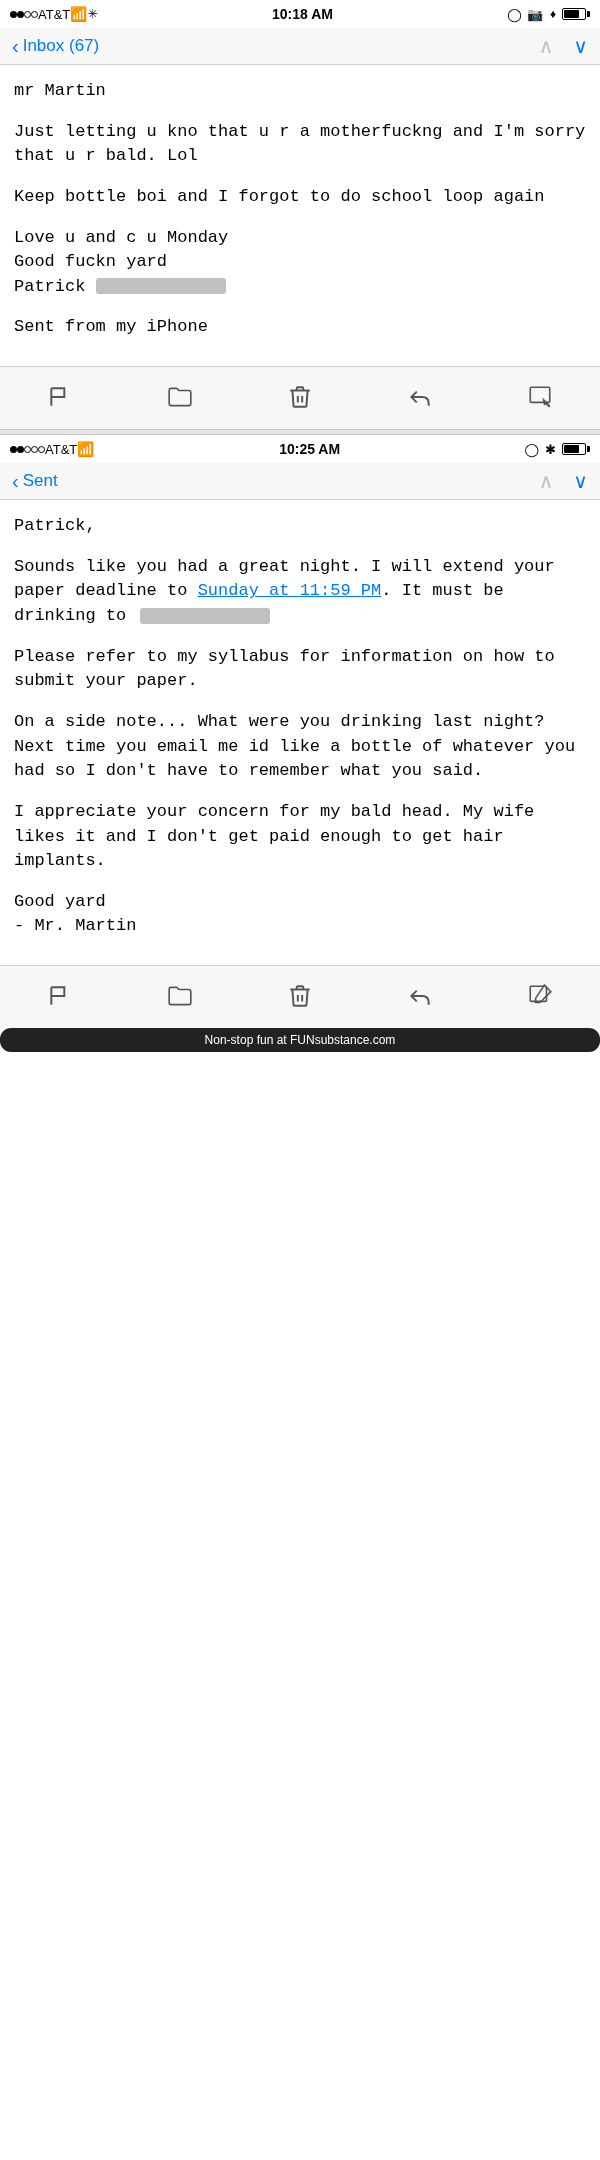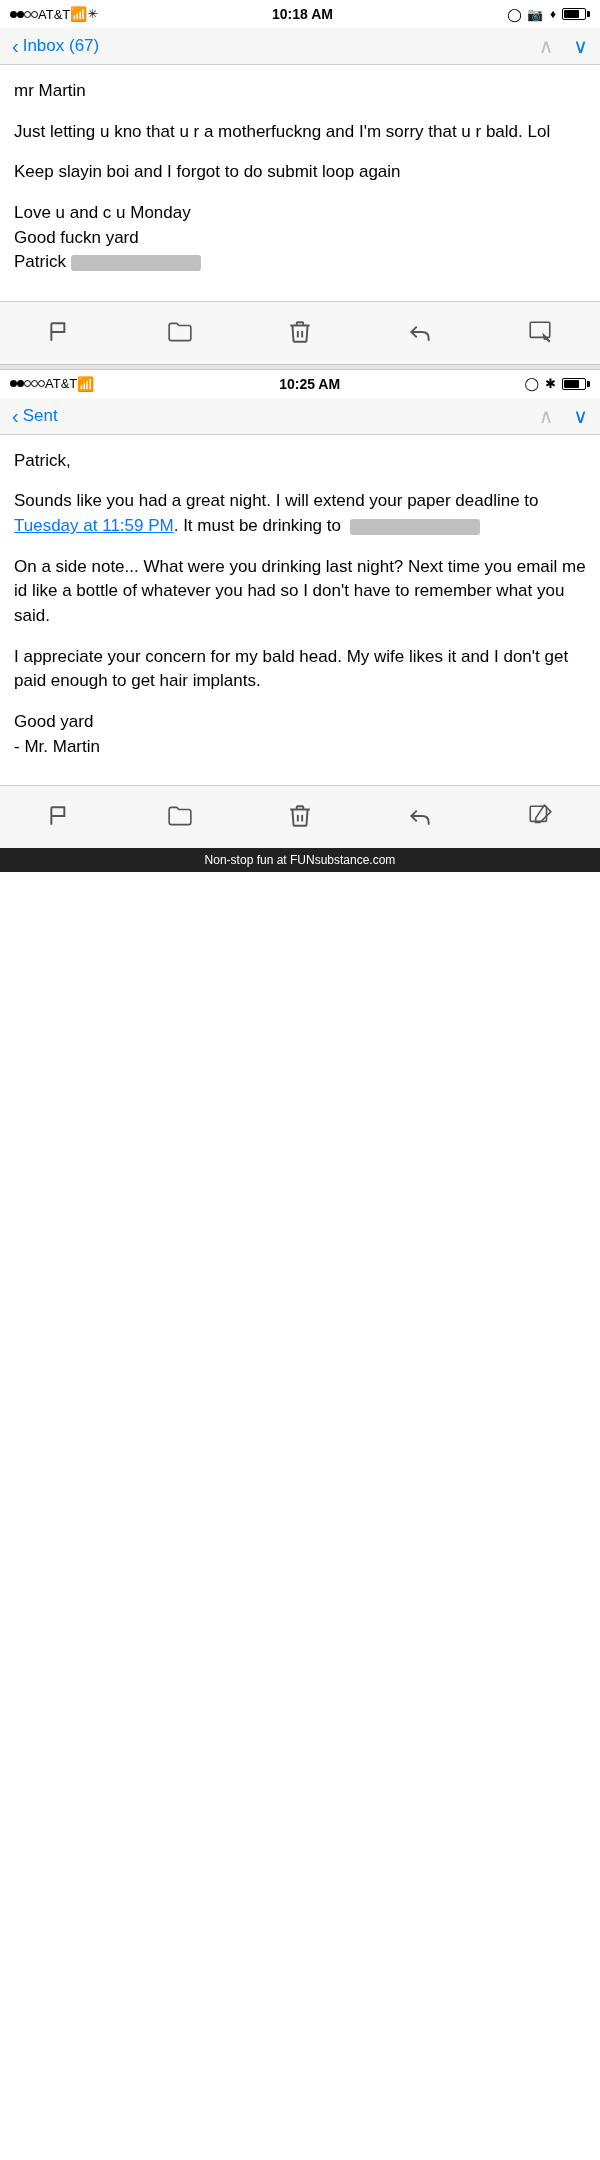--- a/index.html
+++ b/index.html
@@ -94,20 +94,21 @@
     .email-body {
       padding: 14px 14px 10px 14px;
       line-height: 1.45;
       background: #fff;
     }
 
     .email-paragraph {
       margin-bottom: 16px;
       font-size: 17px;
       color: #000;
+      font-family: Liberation Mono, monospace;
     }
 
     .redacted {
       display: inline-block;
       background: #c0c0c0;
       border-radius: 3px;
       height: 16px;
       width: 90px;
       vertical-align: middle;
     }
@@ -166,20 +167,21 @@
       color: #007aff;
       text-decoration: underline;
     }
 
     .funsubstance-bar {
       background: #222;
       color: #fff;
       font-size: 12px;
       text-align: center;
       padding: 5px;
+      border-radius: 11px;
     }
 
     .signal-filled {
       display: inline-block;
       width: 7px; height: 7px;
       border-radius: 50%;
       background: #000;
     }
     .signal-empty {
       display: inline-block;
@@ -222,29 +224,30 @@
   </div>
   <div class="nav-arrows">
     <span class="nav-arrow disabled">∧</span>
     <span class="nav-arrow">∨</span>
   </div>
 </div>
 
 <div class="email-body">
   <div class="email-paragraph">mr Martin</div>
   <div class="email-paragraph">Just letting u kno that u r a motherfuckng and I'm sorry that u r bald. Lol</div>
-  <div class="email-paragraph">Keep slayin boi and I forgot to do submit loop again</div>
+  <div class="email-paragraph">Keep bottle boi and I forgot to do school loop again</div>
   <div class="email-paragraph">
     <div>Love u and c u Monday</div>
     <div>Good fuckn yard</div>
     <div>
       <span>Patrick</span>
       <span class="redacted redacted-wide"></span>
     </div>
   </div>
+  <div class="email-paragraph">Sent from my iPhone</div>
 </div>
 
 <div class="toolbar">
   <div class="toolbar-btn">
     <svg viewBox="0 0 24 24">
       <path d="M4 4 L4 20 M4 4 L16 4 L16 12 L4 12" stroke="#555" stroke-width="1.8" fill="none"></path>
     </svg>
   </div>
   <div class="toolbar-btn">
     <svg viewBox="0 0 24 24">
@@ -308,24 +311,25 @@
   <div class="nav-arrows">
     <span class="nav-arrow disabled">∧</span>
     <span class="nav-arrow">∨</span>
   </div>
 </div>
 
 <div class="email-body">
   <div class="email-paragraph">Patrick,</div>
 
   <div class="email-paragraph">
-    <span>Sounds like you had a great night. I will extend your paper deadline to </span><span class="link-text">Tuesday at 11:59 PM</span><span>. It must be drinking to</span>
+    <span>Sounds like you had a great night. I will extend your paper deadline to </span><span class="link-text">Sunday at 11:59 PM</span><span>. It must be drinking to</span>
     <span class="redacted redacted-wide" style="margin-left:4px;"></span>
   </div>
 
+  <div class="email-paragraph">Please refer to my syllabus for information on how to submit your paper.</div>
 
   <div class="email-paragraph">On a side note... What were you drinking last night? Next time you email me id like a bottle of whatever you had so I don't have to remember what you said.</div>
 
   <div class="email-paragraph">I appreciate your concern for my bald head. My wife likes it and I don't get paid enough to get hair implants.</div>
 
   <div class="email-paragraph">
     <div>Good yard</div>
     <div>- Mr. Martin</div>
   </div>
 </div>

